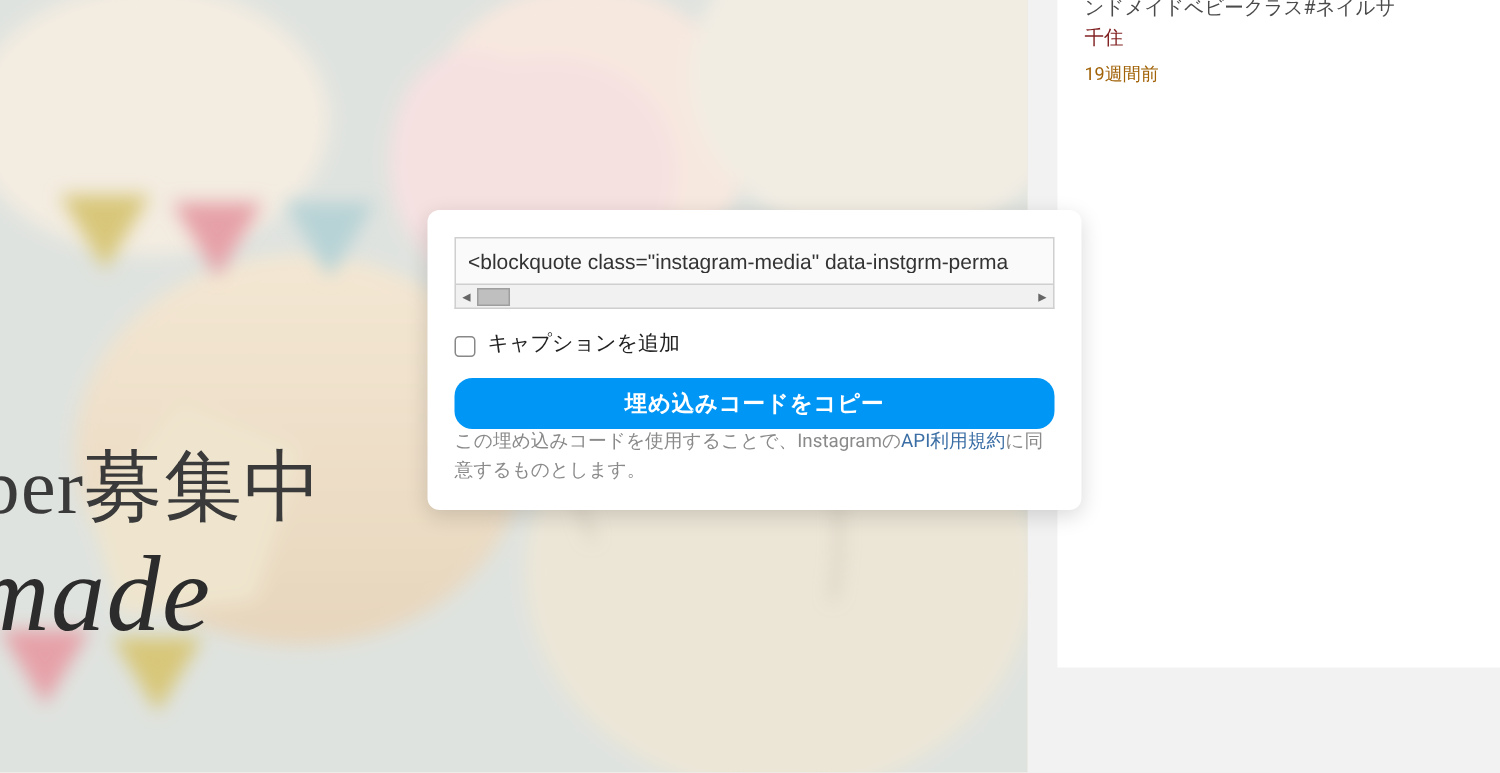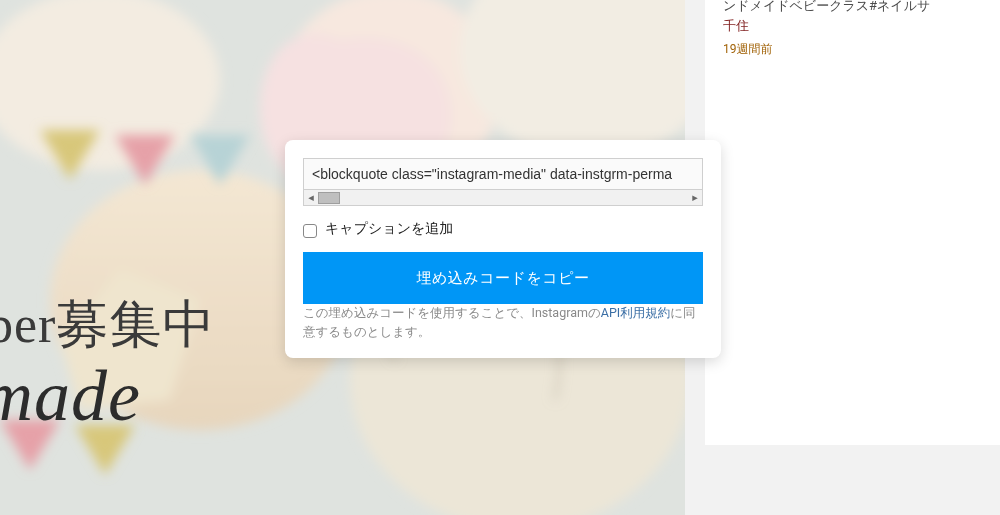--- a/index.html
+++ b/index.html
@@ -25,21 +25,21 @@
   .code-input { width: 100%; height: 32px; border: 1px solid #cfcfcf; background: #fafafa; font-size: 14px; color: #333; padding: 4px 8px; font-family: Arial, sans-serif; white-space: nowrap; overflow: hidden; }
   .hscroll { position: relative; width: 100%; height: 16px; background: #f1f1f1; border: 1px solid #cfcfcf; border-top: 0; display: flex; align-items: center; }
   .hscroll .arrow { width: 14px; height: 14px; display: flex; align-items: center; justify-content: center; color: #666; font-size: 11px; line-height: 1; user-select: none; }
   .hscroll .track { flex: 1; height: 14px; position: relative; }
   .hscroll .thumb { position: absolute; left: 0; top: 1px; width: 22px; height: 12px; background: #bfbfbf; border: 1px solid #9e9e9e; }
 
   .caption-row { display: flex; align-items: flex-end; gap: 8px; margin-top: 14px; }
   .chk { width: 14px; height: 14px; border: 1px solid #888; border-radius: 3px; background: #fff; display: inline-block; }
   .caption-label { font-size: 14px; color: #222; }
 
-  .copy-btn { width: 100%; height: 52px; background: #0096f6; color: #fff; border: none; border-radius: 0; font-size: 15px; font-weight: 400; margin-top: 14px; cursor: pointer; letter-spacing: 0.5px; }
+  .copy-btn { width: 100%; height: 34px; background: #0096f6; color: #fff; border: none; border-radius: 12px; font-size: 15px; font-weight: 700; margin-top: 14px; cursor: pointer; letter-spacing: 0.5px; }
 
   .disclaimer { font-size: 12.5px; color: #8a8a8a; line-height: 1.5; }
   .disclaimer a { color: #3a6ea5; text-decoration: none; }
 </style>
 </head>
 <body>
 
 <div class="stage">
 
   <div class="left-panel">

